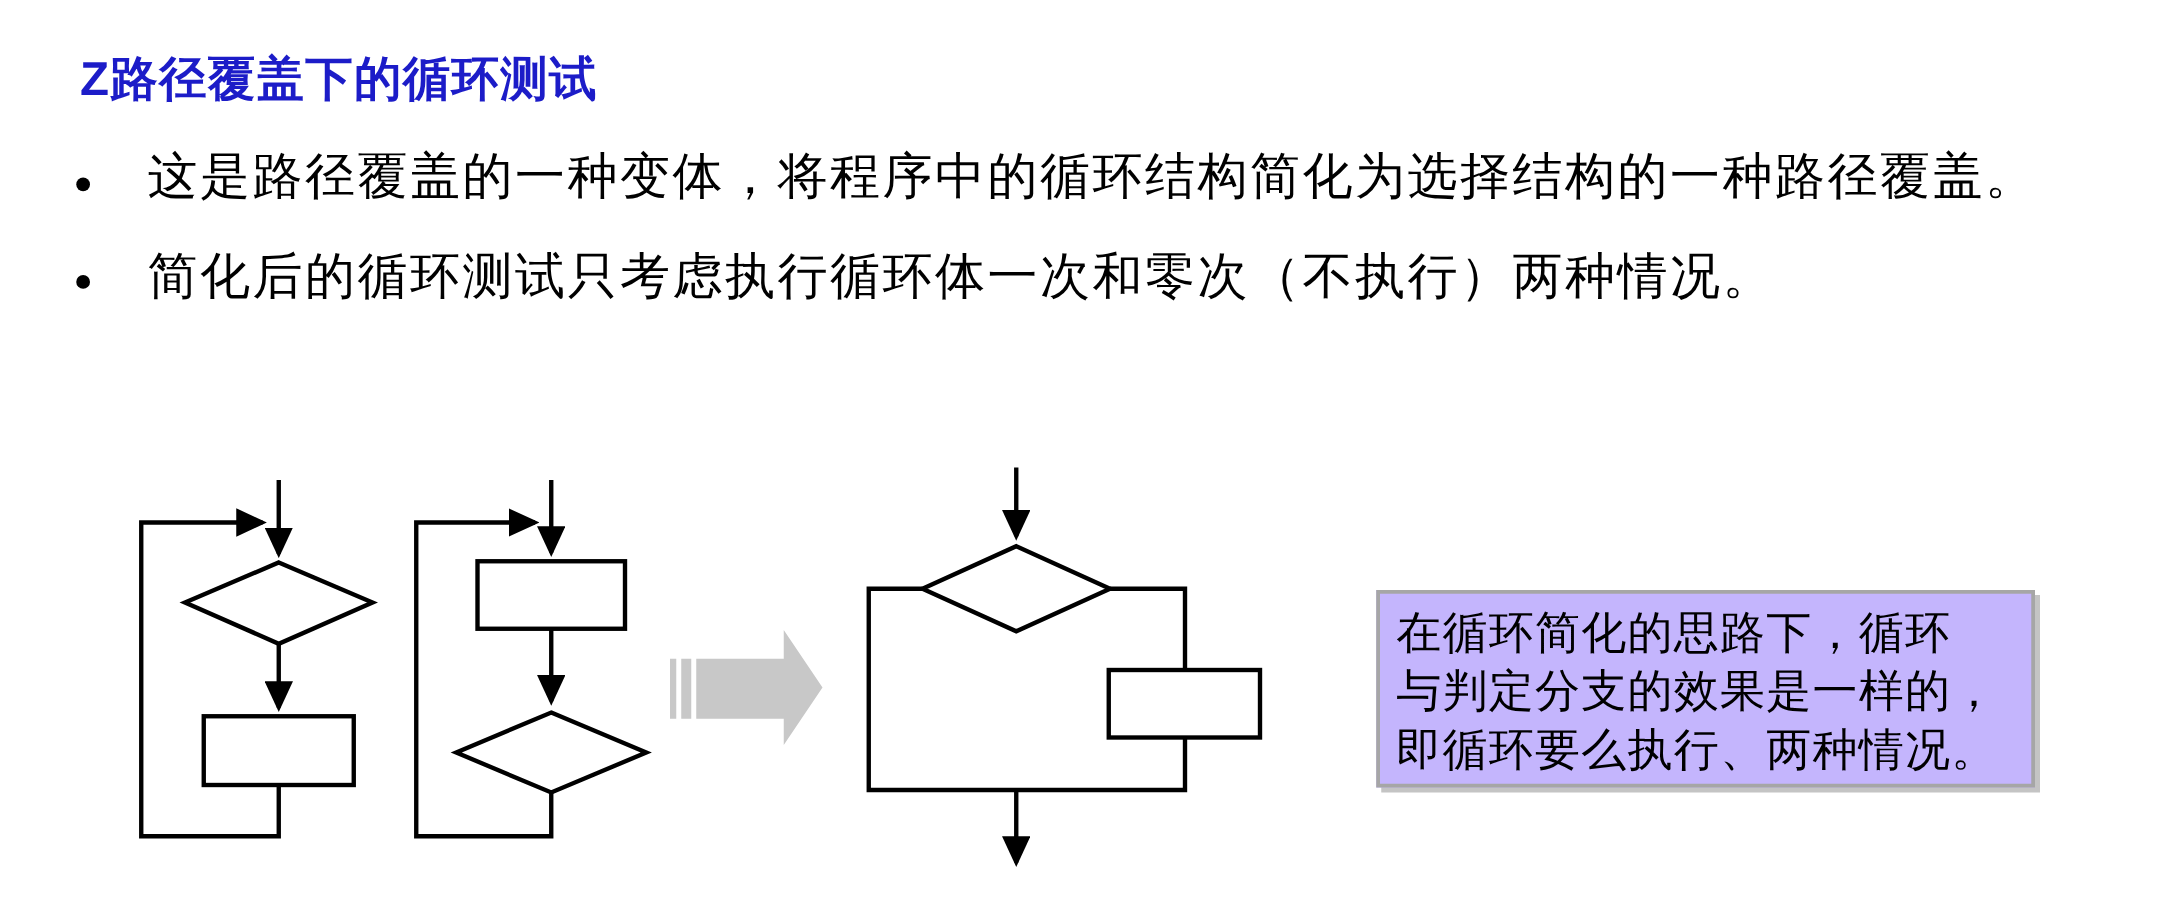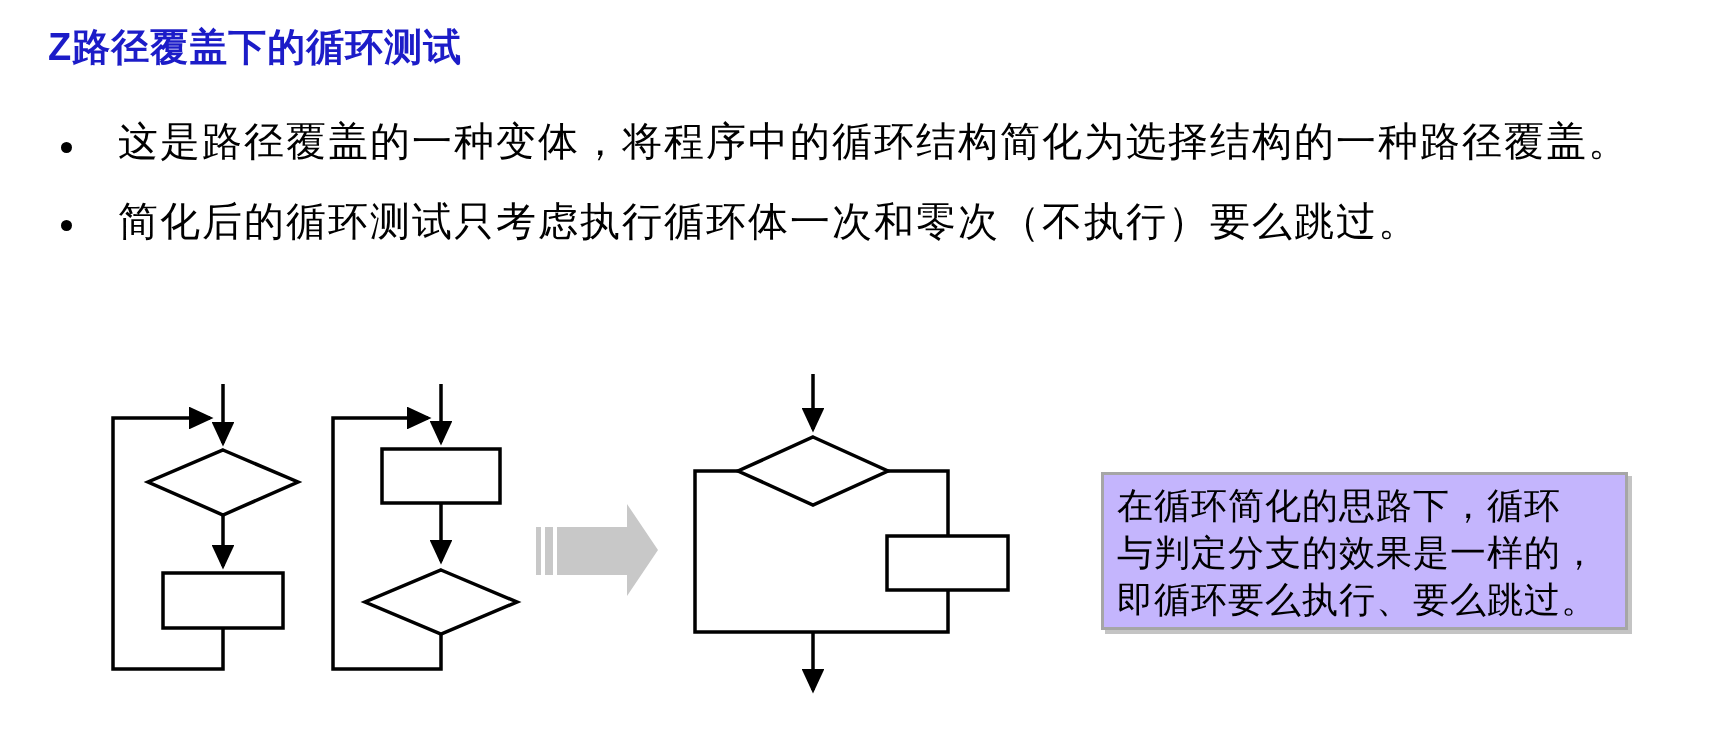--- a/index.html
+++ b/index.html
@@ -2,21 +2,21 @@
 <html style="--title: #1c1cc8; --text: #000000; --flowchart-stroke: #000000; --transform-arrow: #c8c8c8; --note-border: #a6a6a6; --note-shadow: #c4c4c4;"><head>
 <meta charset="utf-8">
 <style>
   html,body { margin:0; padding:0; background:#ffffff; }
   .slide {
     position:relative; width:1730px; height:730px; background:#ffffff;
     font-family:"Liberation Sans", sans-serif; overflow:hidden;
     color:var(--text,#000);
   }
   .title {
-    position:absolute; left:48px; top:22px; margin:0;
+    position:absolute; left:48px; top:22px; margin:16px;
     font-size:38px; font-weight:600; letter-spacing:1px;
     color:var(--title,#1c1cc8);
   }
   .bullet-dot {
     position:absolute; left:61px; width:11px; height:11px; border-radius:50%;
     background:var(--text,#000);
   }
   .dot1 { top:142px; }
   .dot2 { top:220px; }
   .bullet-text {
@@ -45,21 +45,21 @@
 
   <h1 class="title">Z路径覆盖下的循环测试</h1>
 
   <div class="bullet-dot dot1"></div>
   <div class="bullet-text b1">
     <div>这是路径覆盖的一种变体，将程序中的循环结构简化为选择结构的一种路径覆盖。</div>
   </div>
 
   <div class="bullet-dot dot2"></div>
   <div class="bullet-text b2">
-    <div>简化后的循环测试只考虑执行循环体一次和零次（不执行）要么跳过。</div>
+    <div>简化后的循环测试只考虑执行循环体一次和零次（不执行）两种情况。</div>
   </div>
 
   <svg class="diagram" viewBox="0 0 1730 730">
     <defs>
       <marker id="ah" markerWidth="7" markerHeight="6.5" refX="6" refY="3.25" orient="auto">
         <path d="M0,0 L7,3.25 L0,6.5 Z" fill="#000"></path>
       </marker>
     </defs>
 
     <g>
@@ -89,16 +89,16 @@
       <path class="ln" d="M738,471 L695,471 L695,632 L948,632 L948,471 L888,471"></path>
       <polygon class="shape" points="813,437 888,471 813,505 738,471"></polygon>
       <rect class="shape" x="887" y="536" width="121" height="54"></rect>
       <path class="ln" d="M813,632 L813,690" marker-end="url(#ah)"></path>
     </g>
   </svg>
 
   <div class="note">
     <div>在循环简化的思路下，循环</div>
     <div>与判定分支的效果是一样的，</div>
-    <div>即循环要么执行、要么跳过。</div>
+    <div>即循环要么执行、两种情况。</div>
   </div>
 
 </div>
 
 </body></html>

